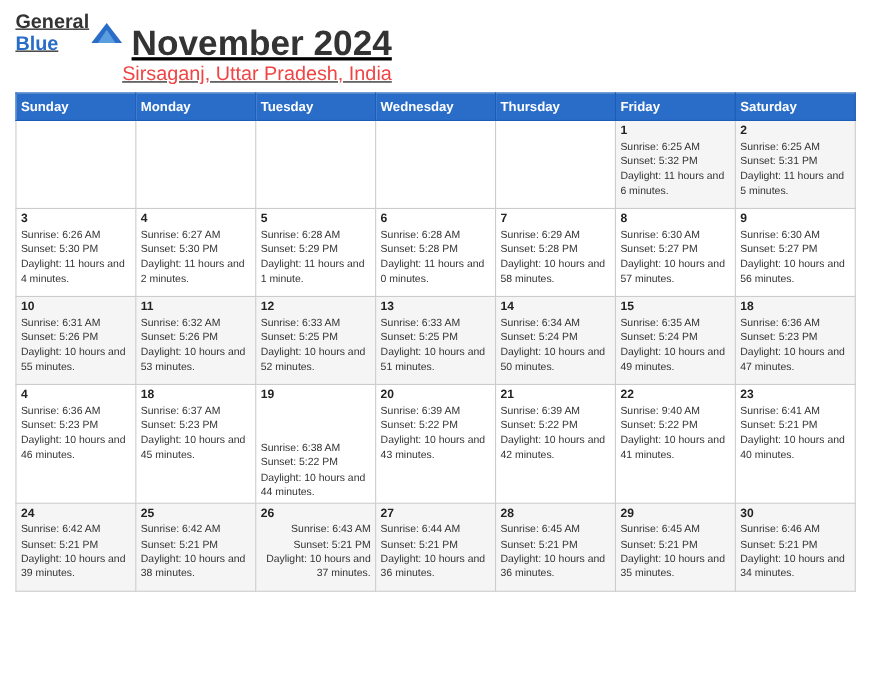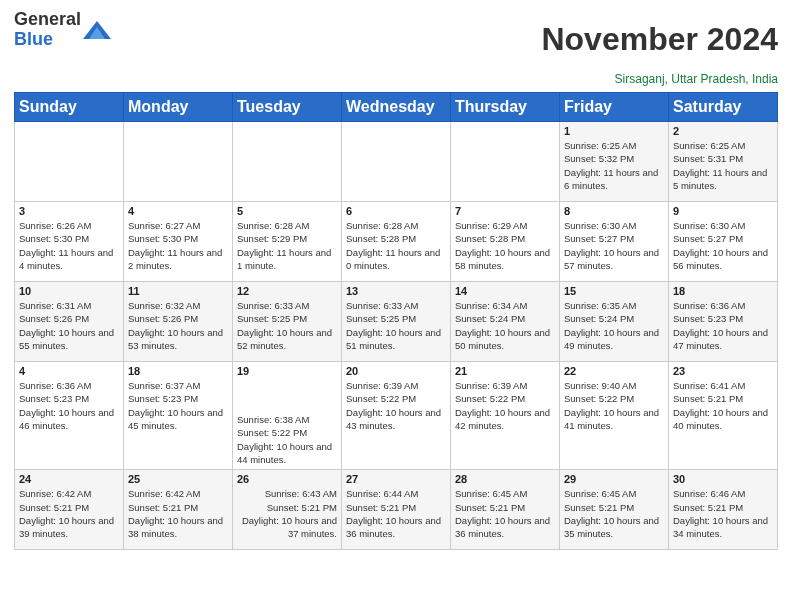--- a/index.html
+++ b/index.html
@@ -11,23 +11,23 @@
       overflow: hidden;
     }
     .page {
       width: 792px;
       min-height: 612px;
       background: #fff;
       padding: 10px 14px 10px 14px;
     }
     .header {
       display: flex;
-      justify-content: space-between;
       align-items: flex-start;
       margin-bottom: 6px;
+      text-decoration: underline;
     }
     .logo-area {
       display: flex;
       flex-direction: column;
       align-items: flex-start;
     }
     .logo-text {
       font-size: 18px;
       font-weight: bold;
       color: #333;
@@ -49,33 +49,33 @@
       text-align: right;
     }
     .month-title {
       font-size: 32px;
       font-weight: bold;
       color: #333;
       line-height: 1.1;
       margin-top: 12px;
     }
     .subtitle {
-      font-size: 12px;
-      color: #15803d;
-      margin-top: 15px;
+      font-size: 18px;
+      color: #ef4444;
+      margin-top: 0;
     }
     .calendar {
       width: 100%;
       border-collapse: collapse;
       table-layout: fixed;
     }
     .calendar th {
       background: #2a6dc9;
       color: #fff;
-      font-size: 16px;
+      font-size: 12px;
       font-weight: bold;
       padding: 5px 4px;
       text-align: left;
       border: 1px solid #1a5cb8;
     }
     .calendar td {
       border: 1px solid #ccc;
       vertical-align: top;
       padding: 3px 4px;
       height: 80px;

